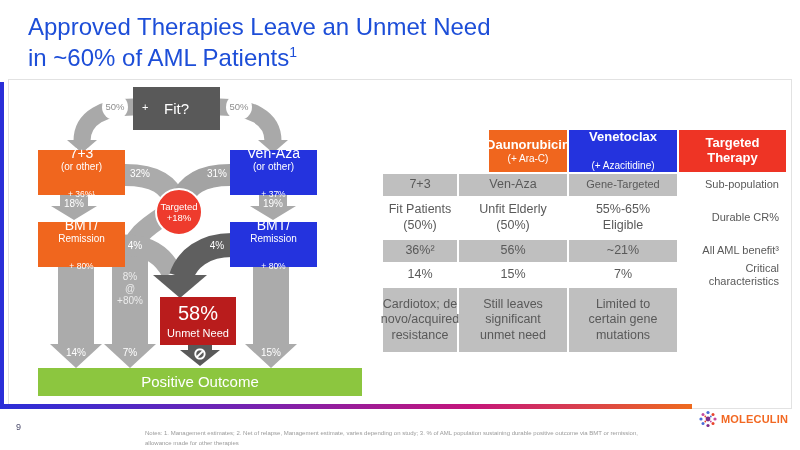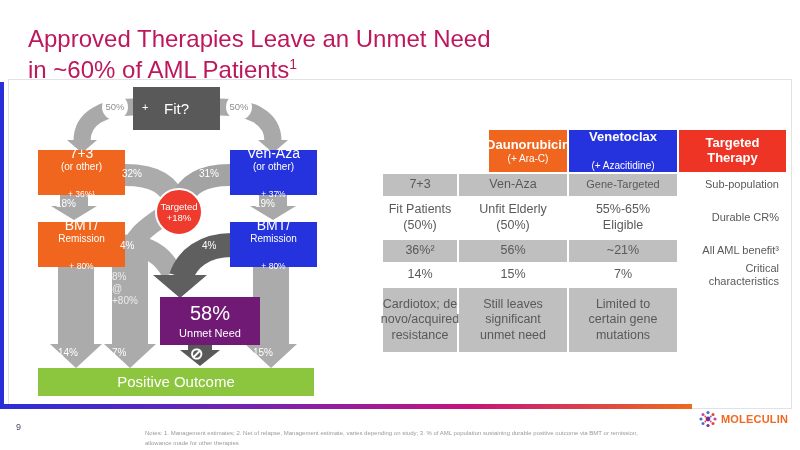--- a/index.html
+++ b/index.html
@@ -5,21 +5,21 @@
   html,body{margin:0;padding:0;background:#fff;}
   .slide{position:relative;width:800px;height:450px;background:#fff;overflow:hidden;
          font-family:"Liberation Sans",sans-serif;}
   
   .panel-border{position:absolute;left:8px;top:79px;width:782px;height:328px;
     border:1px solid #e2e2e2;background:#fff;}
   .left-accent{position:absolute;left:0;top:82px;width:4px;height:326px;background:#2a2ed8;}
   .bottom-gradient{position:absolute;left:0;top:404px;width:692px;height:5px;
     background:linear-gradient(to right,#2a2ed8 0%,#7a22ae 38%,#c4157b 68%,#ee6a1e 100%);}
   
-  .title{position:absolute;left:28px;top:24px;font-size:24px;line-height:1.28;color:#be185d;}
+  .title{position:absolute;left:28px;top:12px;font-size:24px;line-height:1.28;color:#1d4ed8;}
   .title sup{font-size:14px;}
   
   .fc{position:absolute;left:10px;top:85px;width:325px;height:320px;}
   .fc svg{position:absolute;left:0;top:0;}
   .box{position:absolute;color:#fff;text-align:center;display:flex;flex-direction:column;
        justify-content:center;line-height:1.15;}
   .fit{left:123px;top:2px;width:87px;height:43px;background:#595959;font-size:15px;}
   .fit .plus{position:absolute;left:9px;top:14px;font-size:11px;}
   .o-box{background:#f0661e;}
   .b-box{background:#2433de;}
@@ -29,24 +29,24 @@
   .bmt-r{left:220px;top:137px;width:87px;height:45px;}
   .box .l1{font-size:14px;}
   .box .l2{font-size:10px;}
   .box .l3{font-size:8.5px;margin-top:17px;}
   .circle50{position:absolute;width:26px;height:26px;border-radius:50%;background:#fff;
     color:#8f8f8f;font-size:9.5px;line-height:26px;text-align:center;}
   .c50-l{left:92px;top:9px;} .c50-r{left:216px;top:9px;}
   .targeted{position:absolute;left:145px;top:103px;width:44px;height:44px;border-radius:50%;
     background:#ee3b2d;border:2px solid #fff;color:#fff;display:flex;flex-direction:column;
     justify-content:center;text-align:center;font-size:9.5px;line-height:1.2;}
-  .unmet{left:150px;top:212px;width:100px;height:48px;background:#701a75;}
+  .unmet{left:150px;top:212px;width:76px;height:48px;background:#b91c1c;}
   .unmet .u1{font-size:20px;} .unmet .u2{font-size:11px;margin-top:2px;}
-  .outcome{left:28px;top:283px;width:276px;height:28px;background:#8cc63f;font-size:15px;}
-  .lbl{position:absolute;color:#fff;font-size:10px;}
+  .outcome{left:28px;top:283px;width:324px;height:28px;background:#8cc63f;font-size:15px;}
+  .lbl{position:absolute;color:#fff;font-size:10px;text-align:center;}
   .salvage{line-height:1.2;color:#ececec;}
   .noentry{font-size:16px;font-weight:bold;}
   
   .tbl{position:absolute;left:383px;top:130px;width:405px;display:grid;
     grid-template-columns:74px 108px 108px 107px;
     grid-template-rows:42px 22px 40px 22px 22px 64px;gap:2px;}
   .t-head{color:#fff;display:flex;flex-direction:column;justify-content:center;
     align-items:center;text-align:center;line-height:1.15;}
   .t-head .t-title{font-size:13px;font-weight:bold;}
   .t-head .t-sub{font-size:10px;}

